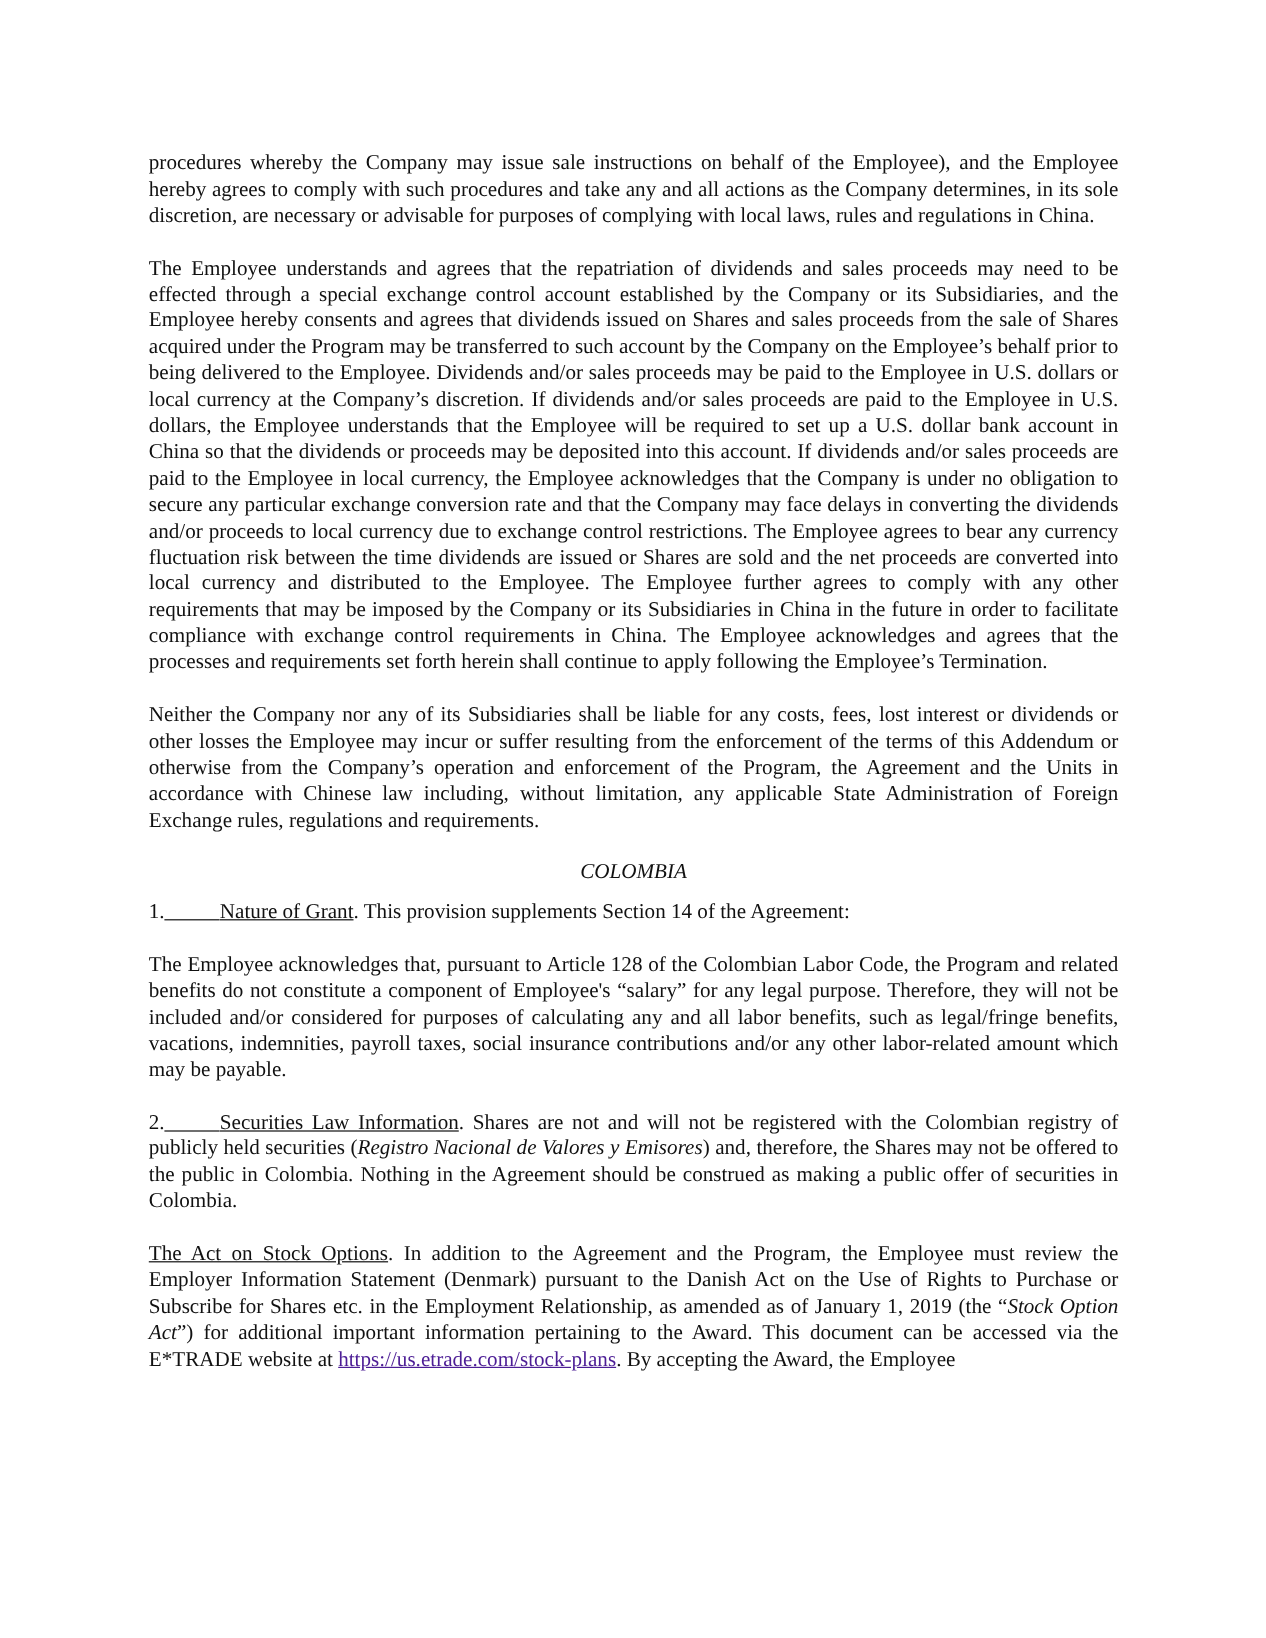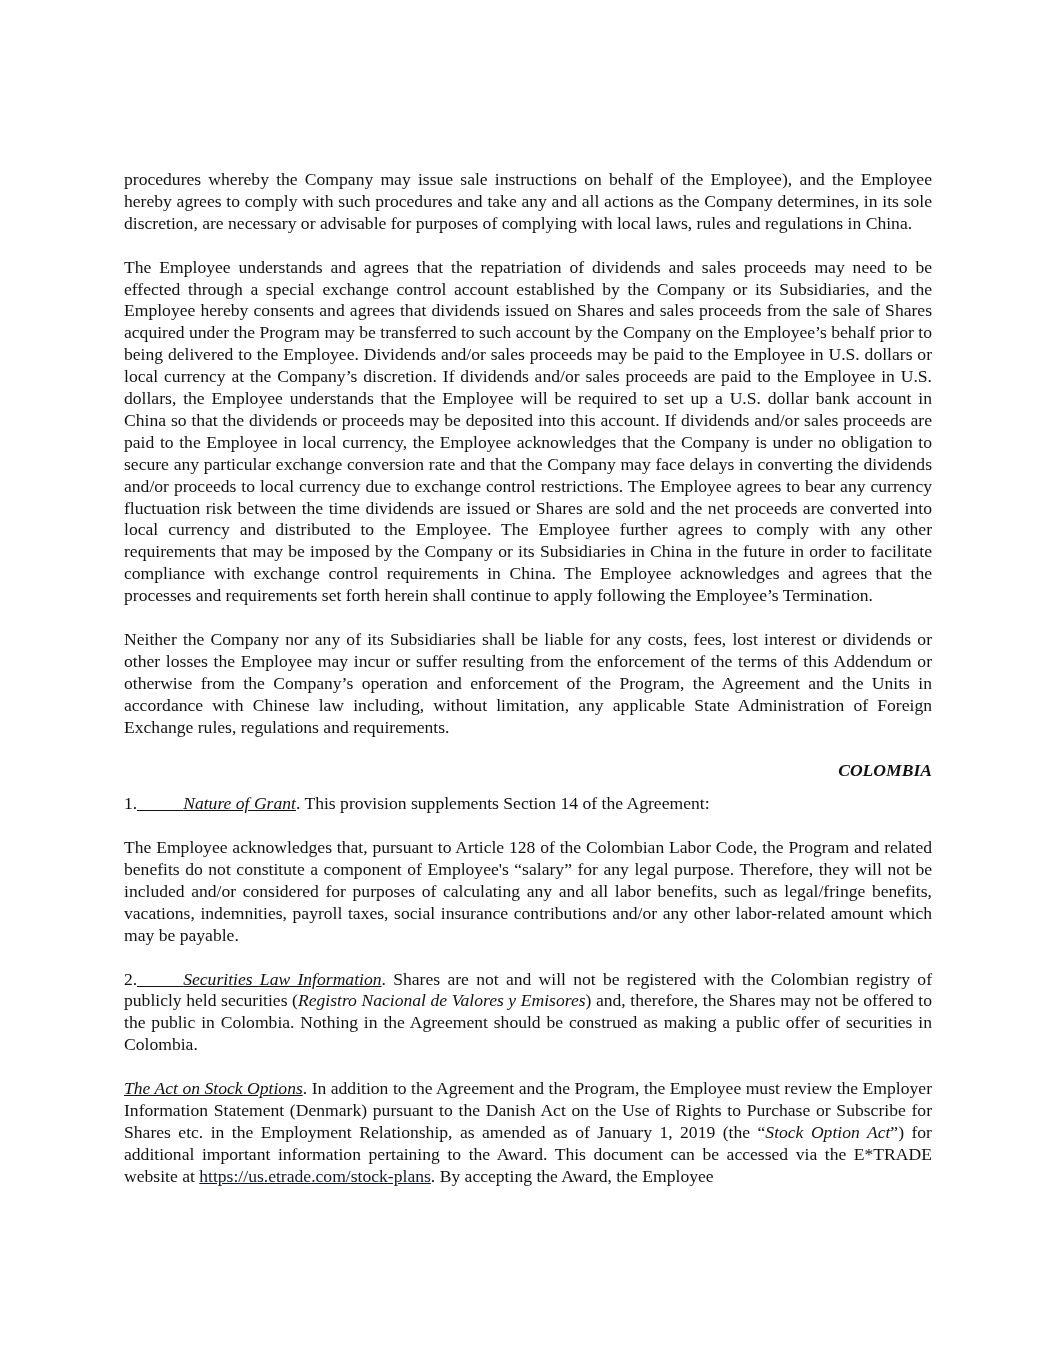--- a/index.html
+++ b/index.html
@@ -6,27 +6,26 @@
   body { width: 1055px; height: 1365px; position: relative; overflow: hidden; }
   .page {
     position: absolute;
     left: 124px;
     top: 125px;
     width: 808px;
     font-family: "Liberation Serif", serif;
     font-size: 17.6px;
     line-height: 21.9px;
     color: #111111;
-    margin-top: 44px;
   }
   p { margin: 0 0 21.9px 0; text-align: justify; }
-  .heading { font-weight: bold; font-style: italic; margin: 0 0 11px 0; text-align: right; }
-  .u { text-decoration: underline; font-style: italic; }
+  .heading { font-weight: normal; font-style: italic; margin: 0 0 11px 0; text-align: center; }
+  .u { text-decoration: underline; }
   .gap { display: inline-block; width: 46px; border-bottom: 1px solid #111; height: 16px; vertical-align: baseline; margin-bottom: -2px; }
-  a.link { color: #0f172a; text-decoration: underline; }
+  a.link { color: #4c1d95; text-decoration: underline; }
   i { }
 </style>
 </head>
 <body>
 
 <div class="page">
   <p>procedures whereby the Company may issue sale instructions on behalf of the Employee), and the Employee hereby agrees to comply with such procedures and take any and all actions as the Company determines, in its sole discretion, are necessary or advisable for purposes of complying with local laws, rules and regulations in China.</p>
   <p>The Employee understands and agrees that the repatriation of dividends and sales proceeds may need to be effected through a special exchange control account established by the Company or its Subsidiaries, and the Employee hereby consents and agrees that dividends issued on Shares and sales proceeds from the sale of Shares acquired under the Program may be transferred to such account by the Company on the Employee’s behalf prior to being delivered to the Employee.  Dividends and/or sales proceeds may be paid to the Employee in U.S. dollars or local currency at the Company’s discretion.  If dividends and/or sales proceeds are paid to the Employee in U.S. dollars, the Employee understands that the Employee will be required to set up a U.S. dollar bank account in China so that the dividends or proceeds may be deposited into this account.  If dividends and/or sales proceeds are paid to the Employee in local currency, the Employee acknowledges that the Company is under no obligation to secure any particular exchange conversion rate and that the Company may face delays in converting the dividends and/or proceeds to local currency due to exchange control restrictions.  The Employee agrees to bear any currency fluctuation risk between the time dividends are issued or Shares are sold and the net proceeds are converted into local currency and distributed to the Employee.  The Employee further agrees to comply with any other requirements that may be imposed by the Company or its Subsidiaries in China in the future in order to facilitate compliance with exchange control requirements in China.  The Employee acknowledges and agrees that the processes and requirements set forth herein shall continue to apply following the Employee’s Termination.</p>
   <p>Neither the Company nor any of its Subsidiaries shall be liable for any costs, fees, lost interest or dividends or other losses the Employee may incur or suffer resulting from the enforcement of the terms of this Addendum or otherwise from the Company’s operation and enforcement of the Program, the Agreement and the Units in accordance with Chinese law including, without limitation, any applicable State Administration of Foreign Exchange rules, regulations and requirements.</p>
 

